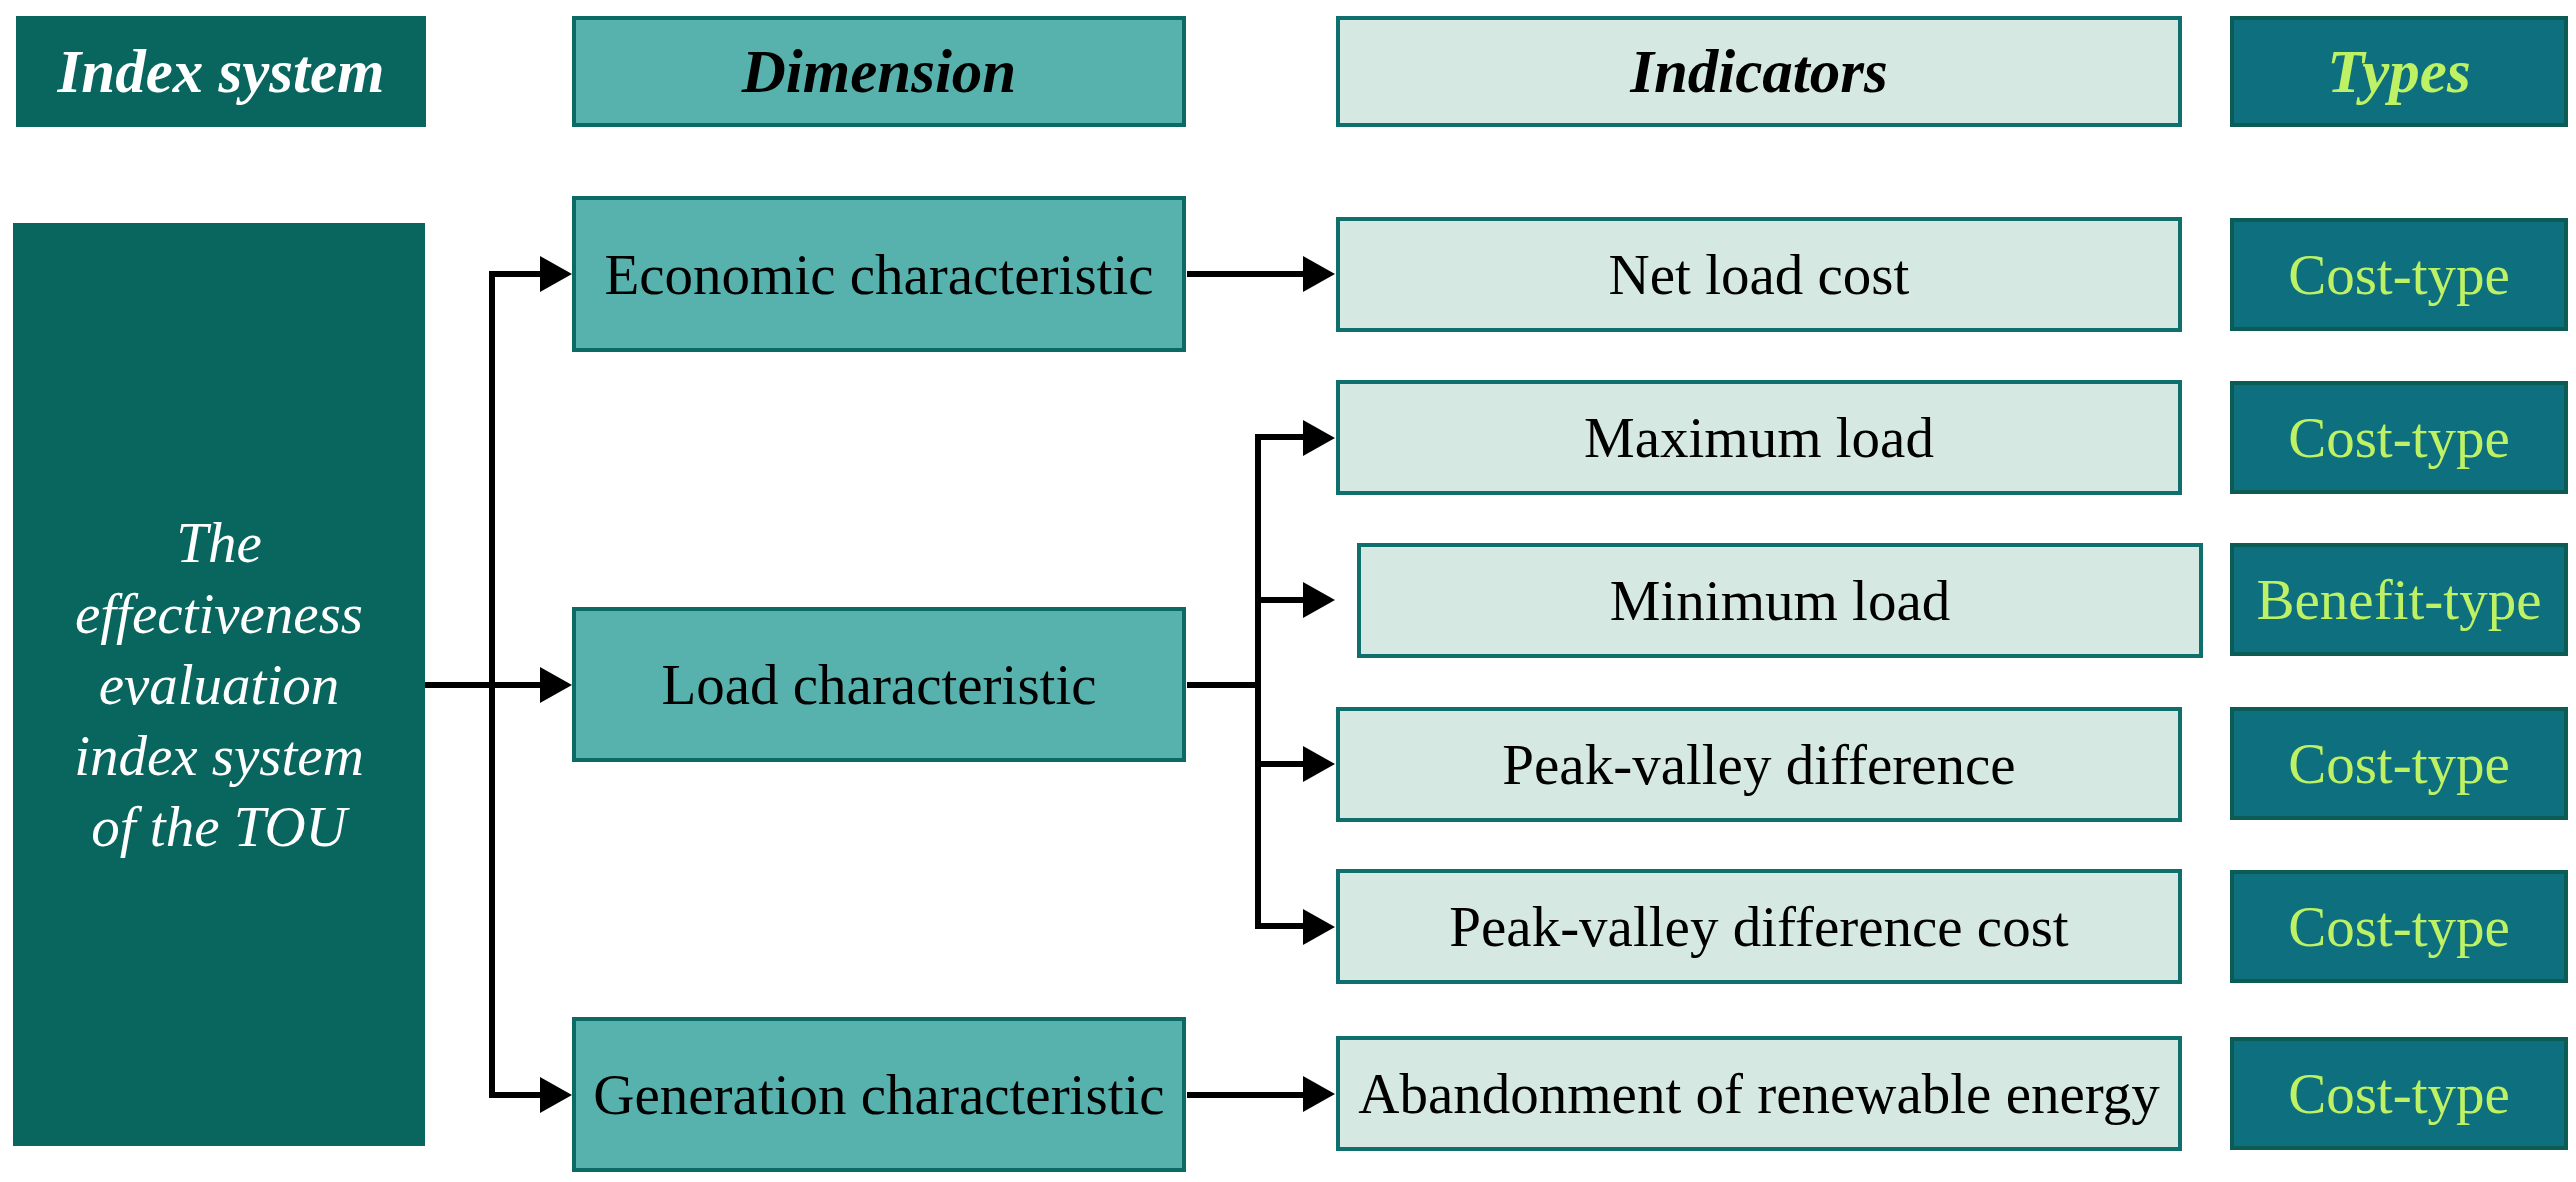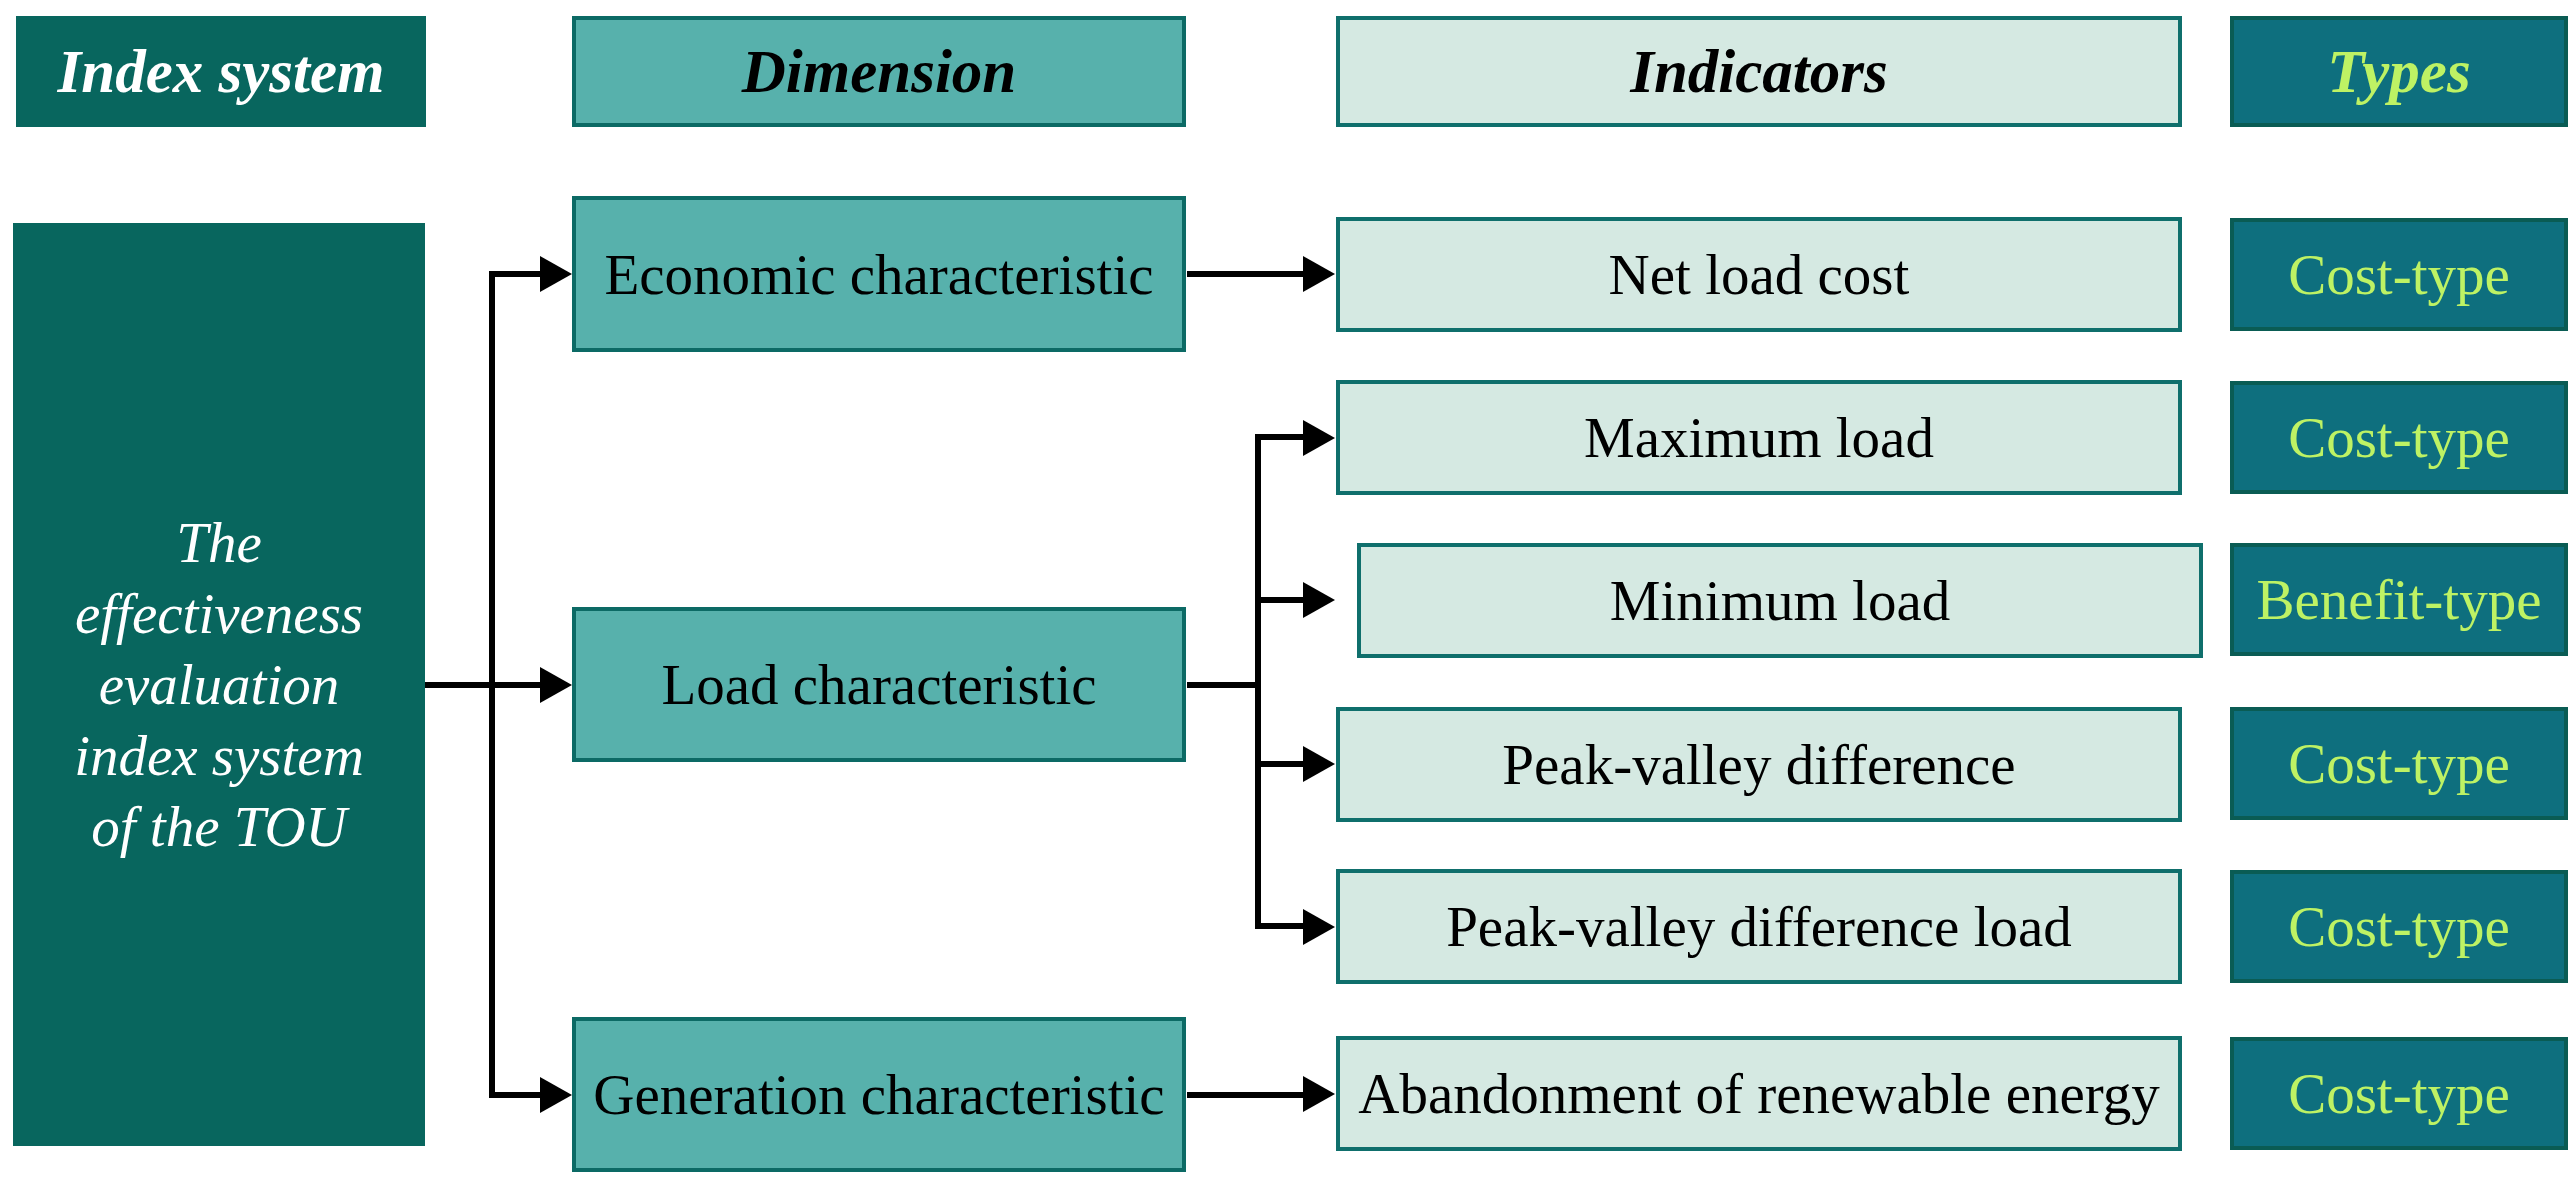--- a/index.html
+++ b/index.html
@@ -53,21 +53,21 @@
 <div class="box med lbl" style="left:572px;top:1017px;width:614px;height:155px;">Generation characteristic</div>
 
 <div class="box light lbl" style="left:1336px;top:217px;width:846px;height:115px;">Net load cost</div>
 
 <div class="box light lbl" style="left:1336px;top:380px;width:846px;height:115px;">Maximum load</div>
 
 <div class="box light lbl" style="left:1336px;top:543px;width:846px;height:115px;margin-left:21px;">Minimum load</div>
 
 <div class="box light lbl" style="left:1336px;top:707px;width:846px;height:115px;">Peak-valley difference</div>
 
-<div class="box light lbl" style="left:1336px;top:869px;width:846px;height:115px;">Peak-valley difference load</div>
+<div class="box light lbl" style="left:1336px;top:869px;width:846px;height:115px;">Peak-valley difference cost</div>
 
 <div class="box light lbl" style="left:1336px;top:1036px;width:846px;height:115px;">Abandonment of renewable energy</div>
 
 <div class="box typebox lbl" style="left:2230px;top:218px;width:338px;height:113px;">Cost-type</div>
 
 <div class="box typebox lbl" style="left:2230px;top:381px;width:338px;height:113px;">Cost-type</div>
 
 <div class="box typebox lbl" style="left:2230px;top:543px;width:338px;height:113px;">Benefit-type</div>
 
 <div class="box typebox lbl" style="left:2230px;top:707px;width:338px;height:113px;">Cost-type</div>

